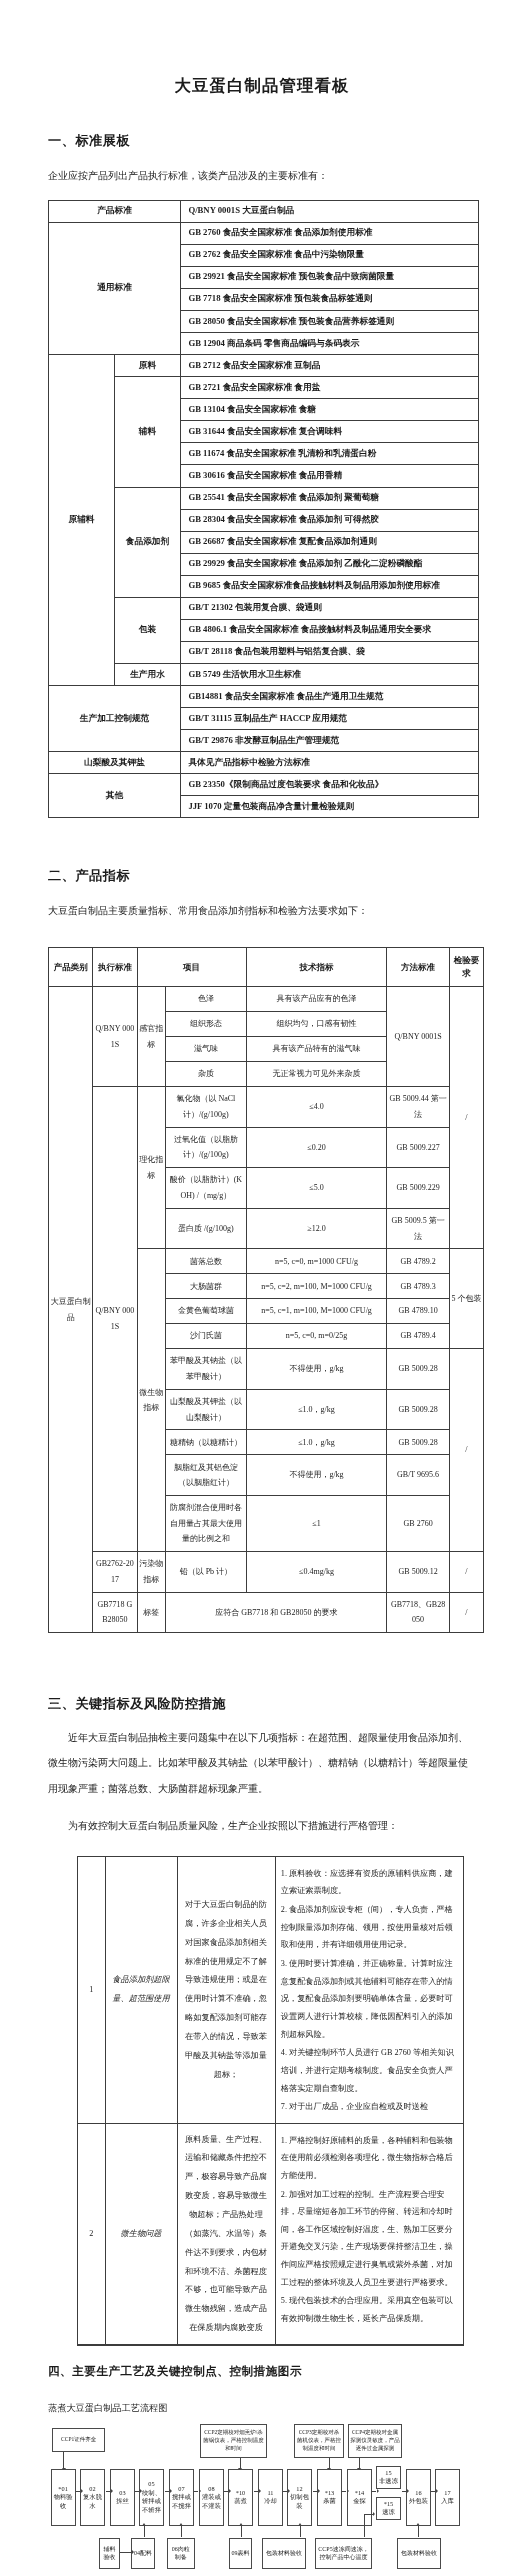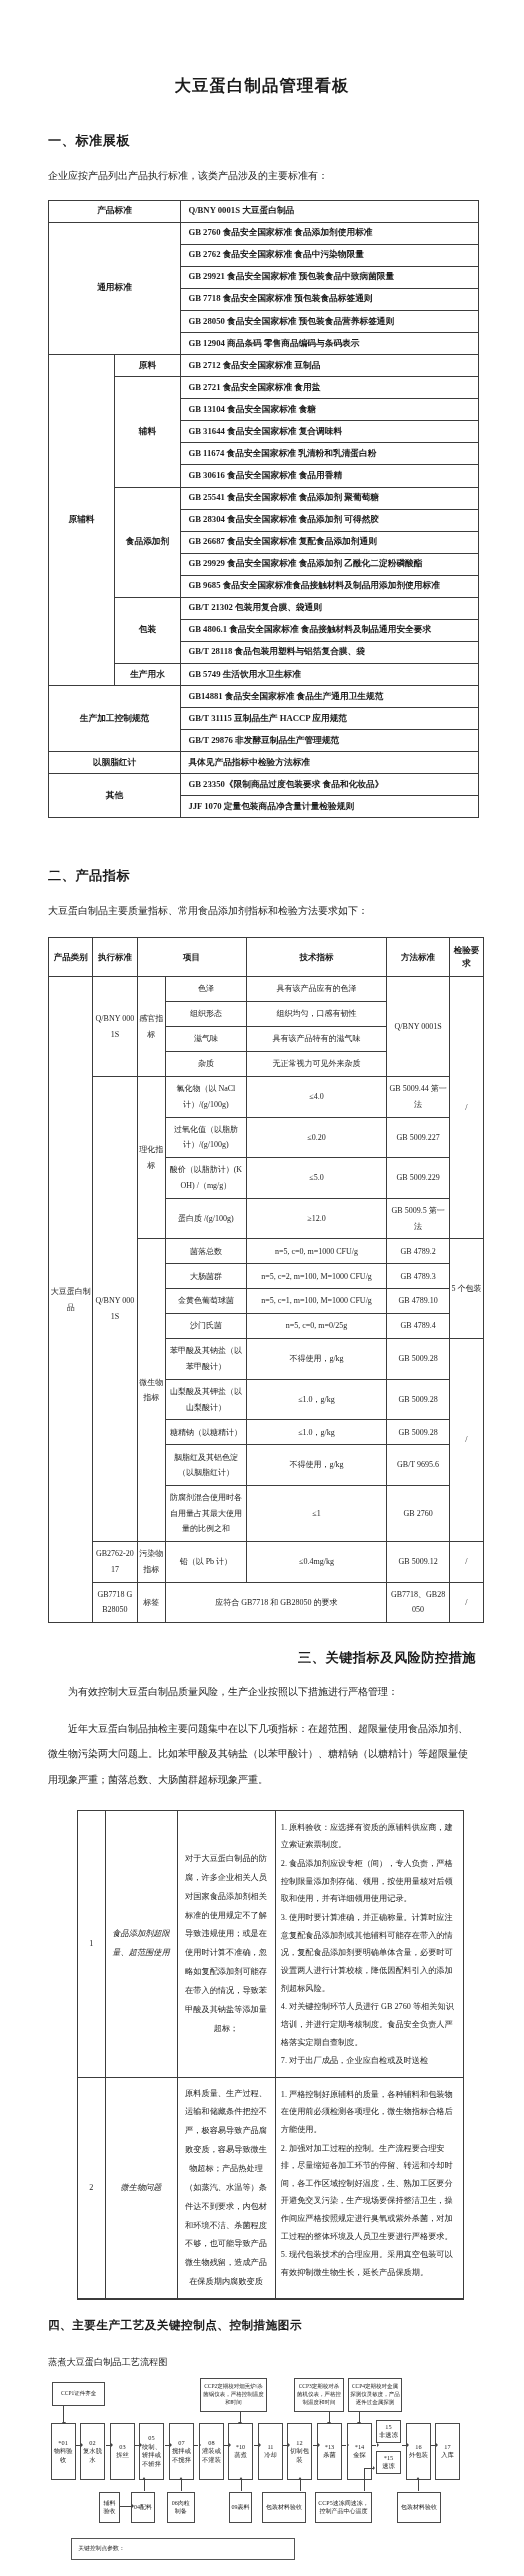--- a/index.html
+++ b/index.html
@@ -2,33 +2,33 @@
 <html style="font-size:8.5px"><head>
 <meta charset="utf-8">
 <style>
   html,body{margin:0;padding:0;background:#ffffff;}
   body{width:524px;min-height:2576px;font-family:"Liberation Serif",serif;color:#1c1c1c;}
   .page{padding:0 48px 32px 48px;box-sizing:border-box;}
   .doc-title{padding-top:75px;text-align:center;font-size:16.4px;font-weight:bold;font-family:"Liberation Sans",sans-serif;letter-spacing:1.1px;}
   .h2{font-family:"Liberation Sans",sans-serif;font-weight:bold;font-size:13.2px;letter-spacing:0.5px;}
   .h2.s1{margin-top:35px;}
   .h2.s2{margin-top:49px;}
-  .h2.s3{margin-top:26px;text-align:right;}
+  .h2.s3{margin-top:62px;}
   .h2.s4{margin-top:18px;font-size:11.6px;}
   .para{font-size:10px;line-height:2.1;margin-top:15px;}
   .para.indent{text-indent:2em;line-height:2.55;margin-top:11.6px;}
   table{border-collapse:collapse;table-layout:fixed;}
   td,th{border:0.5px solid #3c3c3c;vertical-align:middle;word-break:break-all;}
   
   .t1{width:429px;margin-top:13.7px;border:1.1px solid #3c3c3c;}
   .t1 td{font-size:8.7px;padding:4.2px 3.2px;height:12.7px;font-weight:bold;}
   .t1 .lab{text-align:center;}
   .t1 .val{text-align:left;padding-left:7.4px;}
   
-  .t2{width:436px;margin-top:16px;border:1.1px solid #3c3c3c;}
+  .t2{width:436px;margin-top:26px;border:1.1px solid #3c3c3c;}
   .t2 th{font-size:8.5px;font-weight:bold;padding:5.3px 1.1px;text-align:center;line-height:1.6;}
   .t2 td{font-size:8px;padding:4.2px 1.6px;text-align:center;line-height:1.95;}
   .t2 tr.thick > td{border-top:1.6px solid #8d8d8d;}
   
   .t3{width:386px;margin-left:29px;margin-top:18px;border:1.1px solid #3c3c3c;border-bottom:2.6px solid #3c3c3c;}
   .t3 th{font-size:8.5px;font-weight:bold;padding:6.3px 2.1px;text-align:center;}
   .t3 td{font-size:8.2px;padding:6.3px 5.3px;line-height:2.15;}
   .t3 .no{text-align:center;}
   .t3 .ind{text-align:center;line-height:2.3;font-style:italic;}
   .t3 .prob{text-align:center;line-height:2.3;}
@@ -144,21 +144,21 @@
       <td class="lab" colspan="2" rowspan="3">生产加工控制规范</td>
       <td class="val">GB14881 食品安全国家标准  食品生产通用卫生规范</td>
     </tr>
     <tr>
           <td class="val">GB/T 31115  豆制品生产 HACCP 应用规范</td>
         </tr>
     <tr>
           <td class="val">GB/T 29876  非发酵豆制品生产管理规范</td>
         </tr>
     <tr>
-      <td class="lab" colspan="2">以胭脂红计</td>
+      <td class="lab" colspan="2">山梨酸及其钾盐</td>
       <td class="val">具体见产品指标中检验方法标准</td>
     </tr>
     <tr>
       <td class="lab" colspan="2" rowspan="2">其他</td>
       <td class="val">GB 23350《限制商品过度包装要求  食品和化妆品》</td>
     </tr>
     <tr>
           <td class="val">JJF 1070  定量包装商品净含量计量检验规则</td>
         </tr>
   </tbody>
@@ -289,22 +289,22 @@
       <td>GB7718 GB28050</td>
       <td>标签</td>
       <td colspan="2">应符合 GB7718 和 GB28050 的要求</td>
       <td>GB7718、GB28050</td>
       <td>/</td>
     </tr>
   </tbody>
     </table>
 
   <div class="h2 s3">三、关键指标及风险防控措施</div>
+  <div class="para indent">近年大豆蛋白制品抽检主要问题集中在以下几项指标：在超范围、超限量使用食品添加剂、微生物污染两大问题上。比如苯甲酸及其钠盐（以苯甲酸计）、糖精钠（以糖精计）等超限量使用现象严重；菌落总数、大肠菌群超标现象严重。</div>
   <div class="para indent">为有效控制大豆蛋白制品质量风险，生产企业按照以下措施进行严格管理：</div>
-  <div class="para indent">近年大豆蛋白制品抽检主要问题集中在以下几项指标：在超范围、超限量使用食品添加剂、微生物污染两大问题上。比如苯甲酸及其钠盐（以苯甲酸计）、糖精钠（以糖精计）等超限量使用现象严重；菌落总数、大肠菌群超标现象严重。</div>
 
   <table class="t3">
     <colgroup>
         <col style="width:27.5px">
         <col style="width:72px">
         <col style="width:98px">
         <col style="width:188px">
       </colgroup>
     <tbody>
     <tr>

